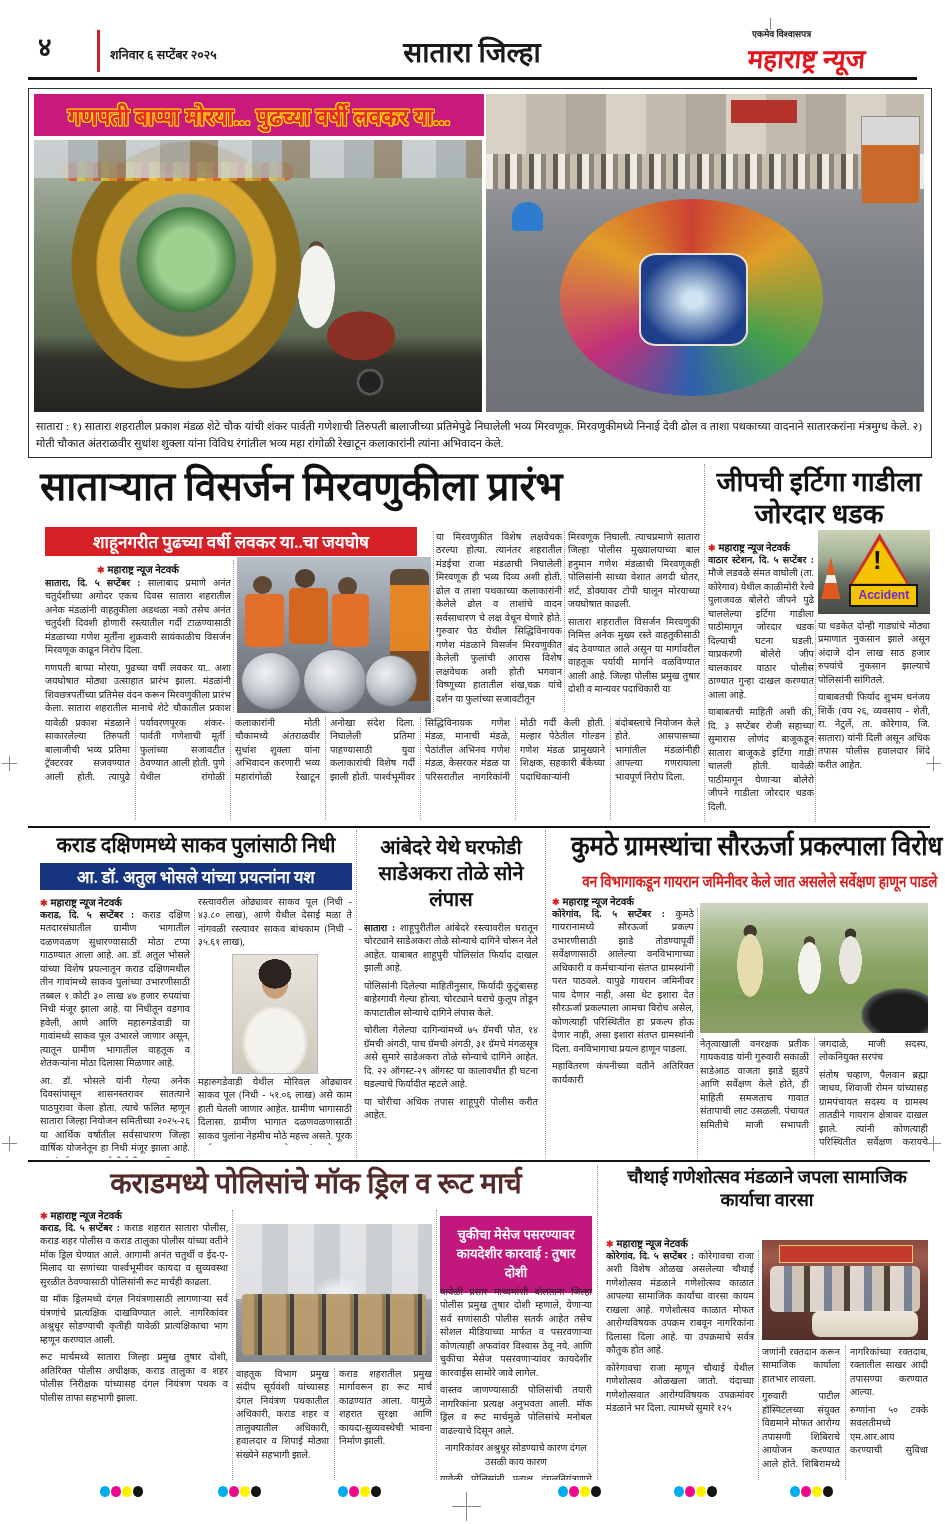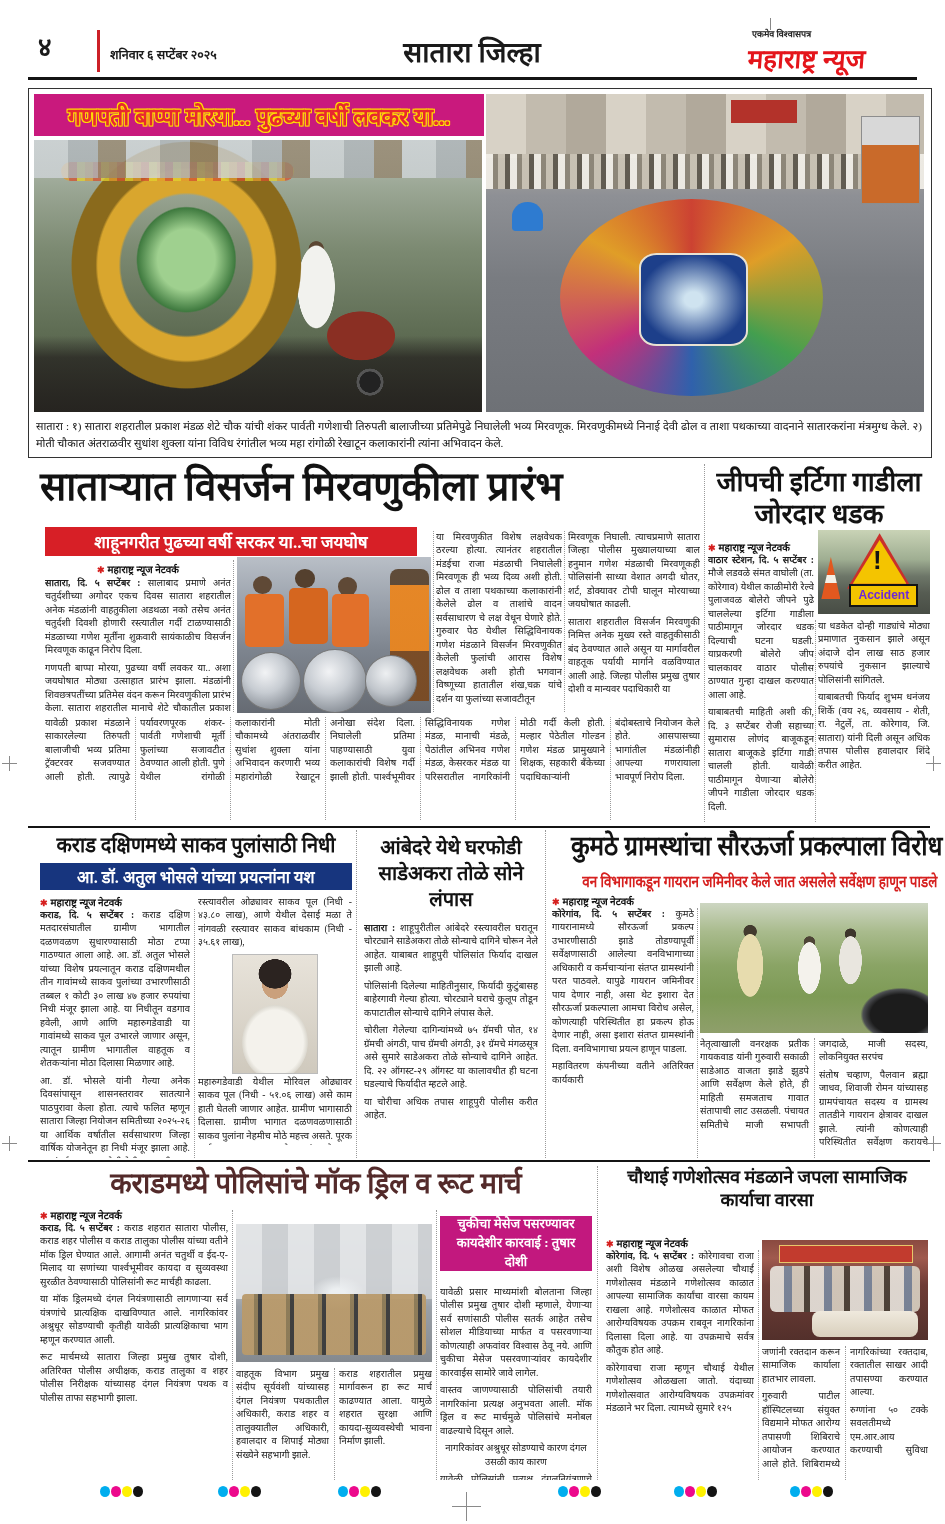--- a/index.html
+++ b/index.html
@@ -83,21 +83,21 @@
     <span style="left:17%;top:33%;width:60%;height:62%;border-radius:50%;opacity:.92;
       background:conic-gradient(#d23c2a,#e8a01f,#3fa24b,#2a5fb0,#c92a7a,#e8a01f,#d23c2a);"></span>
     <span style="left:35%;top:50%;width:24%;height:28%;border-radius:16%;border:2px solid #e9e2d2;
       background:radial-gradient(#cfe3f0 12%,#1d3f8a 72%);"></span>
   </div>
 
   <div class="abs cap" style="left:36px;top:418px;width:886px;height:34px;overflow:hidden;">सातारा : १) सातारा शहरातील प्रकाश मंडळ शेटे चौक यांची शंकर पार्वती गणेशाची तिरुपती बालाजीच्या प्रतिमेपुढे निघालेली भव्य मिरवणूक. मिरवणुकीमध्ये निनाई देवी ढोल व ताशा पथकाच्या वादनाने सातारकरांना मंत्रमुग्ध केले. २) मोती चौकात अंतराळवीर सुधांश शुक्ला यांना विविध रंगांतील भव्य महा रांगोळी रेखाटून कलाकारांनी त्यांना अभिवादन केले.</div>
 
   <div class="abs headline nowrap" style="left:40px;top:466px;width:665px;font-size:40px;transform:scaleX(.97);transform-origin:left;">साताऱ्यात विसर्जन मिरवणुकीला प्रारंभ</div>
   <div class="abs barhead" style="left:45px;top:527px;width:372px;height:29px;background:#d71f26;">
-    <span class="nowrap" style="font-size:17px;">शाहूनगरीत पुढच्या वर्षी सरकर या..चा जयघोष</span>
+    <span class="nowrap" style="font-size:17px;">शाहूनगरीत पुढच्या वर्षी लवकर या..चा जयघोष</span>
   </div>
 
   <div class="abs byline center" style="left:45px;top:562px;width:186px;">
     <span class="star">✱</span><span>महाराष्ट्र न्यूज नेटवर्क</span>
   </div>
   <div class="abs body-txt" style="left:45px;top:577px;width:186px;height:135px;">
     <p><span class="dl">सातारा, दि. ५ सप्टेंबर :</span> <span>सालाबाद प्रमाणे अनंत चतुर्दशीच्या अगोदर एकच दिवस सातारा शहरातील अनेक मंडळांनी वाहतुकीला अडथळा नको तसेच अनंत चतुर्दशी दिवशी होणारी रस्त्यातील गर्दी टाळण्यासाठी मंडळाच्या गणेश मूर्तींना शुक्रवारी सायंकाळीच विसर्जन मिरवणूक काढून निरोप दिला.</span></p>
     <p>गणपती बाप्पा मोरया, पुढच्या वर्षी लवकर या.. अशा जयघोषात मोठ्या उत्साहात प्रारंभ झाला. मंडळांनी शिवछत्रपतींच्या प्रतिमेस वंदन करून मिरवणुकीला प्रारंभ केला. सातारा शहरातील मानाचे शेटे चौकातील प्रकाश मंडळ यांच्या शंकर-पार्वती गणेशाची मिरवणूक निघाली.</p>
   </div>
 
@@ -238,21 +238,21 @@
       background:repeating-linear-gradient(90deg,#e4e6e8 0 26px,#cdd0d3 26px 52px),repeating-linear-gradient(180deg,transparent 0 10px,#b4b7bb 10px 12px);"></span>
     <span style="left:38%;top:38%;width:28%;height:24%;border-radius:50%;
       background:radial-gradient(#eceff1 18%,rgba(236,239,241,0) 70%);"></span>
     <span style="left:3%;bottom:5%;width:94%;height:44%;border-radius:4px;opacity:.95;
       background:repeating-linear-gradient(90deg,#b99a6b 0 12px,#8d7a55 12px 16px,#3a3a3a 16px 20px,#b99a6b 20px 32px);"></span>
   </div>
   <div class="abs body-txt" style="left:236px;top:1368px;width:196px;height:112px;column-count:2;column-gap:10px;column-rule:1px dotted #9a9a9a;">
     <p>वाहतूक विभाग प्रमुख संदीप सूर्यवंशी यांच्यासह दंगल नियंत्रण पथकातील अधिकारी, कराड शहर व तालुक्यातील अधिकारी, हवालदार व शिपाई मोठ्या संख्येने सहभागी झाले.</p>
     <p>कराड शहरातील प्रमुख मार्गावरून हा रूट मार्च काढण्यात आला. यामुळे शहरात सुरक्षा आणि कायदा-सुव्यवस्थेची भावना निर्माण झाली.</p>
   </div>
-  <div class="abs barhead" style="left:440px;top:1216px;width:152px;height:55px;background:#c2187e;padding:2px 8px;box-sizing:border-box;">
+  <div class="abs barhead" style="left:440px;top:1216px;width:152px;height:77px;background:#c2187e;padding:2px 8px;box-sizing:border-box;">
     <span class="center" style="font-size:13px;line-height:1.45;">चुकीचा मेसेज पसरण्यावर कायदेशीर कारवाई : तुषार दोशी</span>
   </div>
   <div class="abs body-txt" style="left:440px;top:1286px;width:152px;height:194px;">
     <p>यावेळी प्रसार माध्यमांशी बोलताना जिल्हा पोलीस प्रमुख तुषार दोशी म्हणाले, येणाऱ्या सर्व सणांसाठी पोलीस सतर्क आहेत तसेच सोशल मीडियाच्या मार्फत व पसरवणाऱ्या कोणत्याही अफवांवर विश्वास ठेवू नये. आणि चुकीचा मेसेज पसरवणाऱ्यांवर कायदेशीर कारवाईस सामोरे जावे लागेल.</p>
     <p>वास्तव जाणण्यासाठी पोलिसांची तयारी नागरिकांना प्रत्यक्ष अनुभवता आली. मॉक ड्रिल व रूट मार्चमुळे पोलिसांचे मनोबल वाढल्याचे दिसून आले.</p>
     <p class="center" style="font-weight:normal;">नागरिकांवर अश्रुधूर सोडण्याचे कारण दंगल उसळी काय कारण</p>
     <p>यावेळी पोलिसांनी प्रत्यक्ष दंगलनियंत्रणाचे प्रात्यक्षिक दाखवले.</p>
   </div>
   <div class="vsep" style="left:232px;top:1210px;height:270px;"></div>
   <div class="vsep" style="left:436px;top:1210px;height:270px;"></div>

